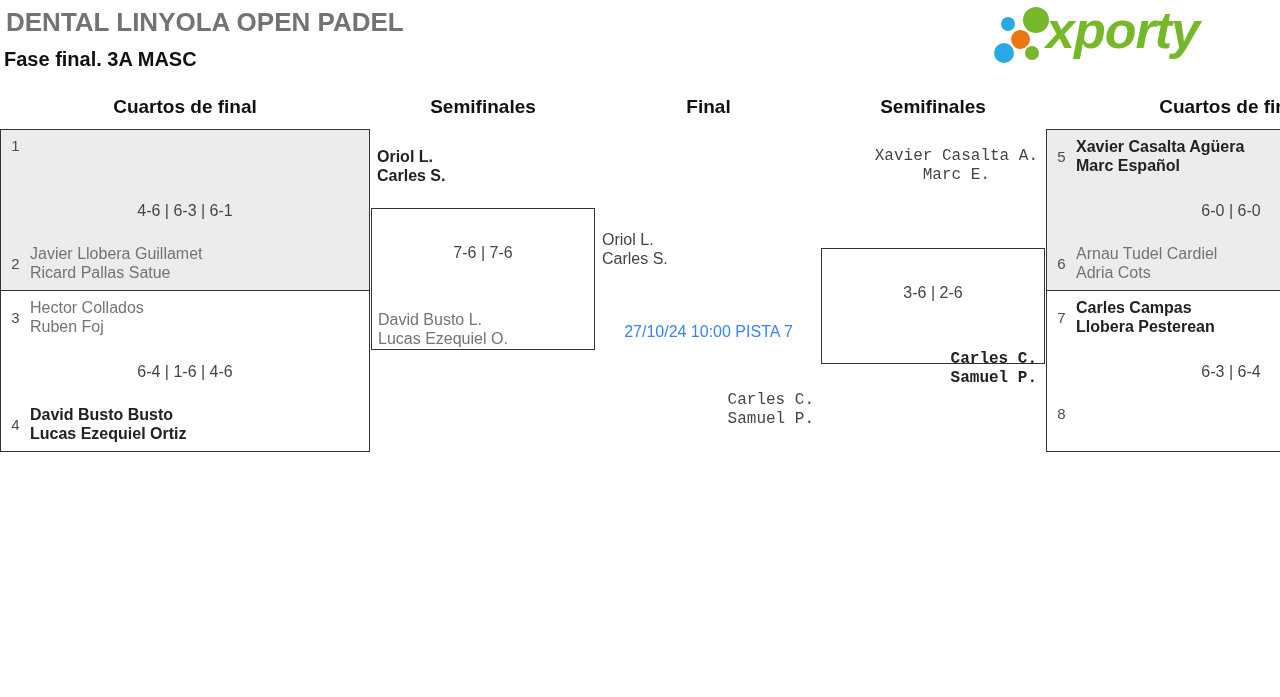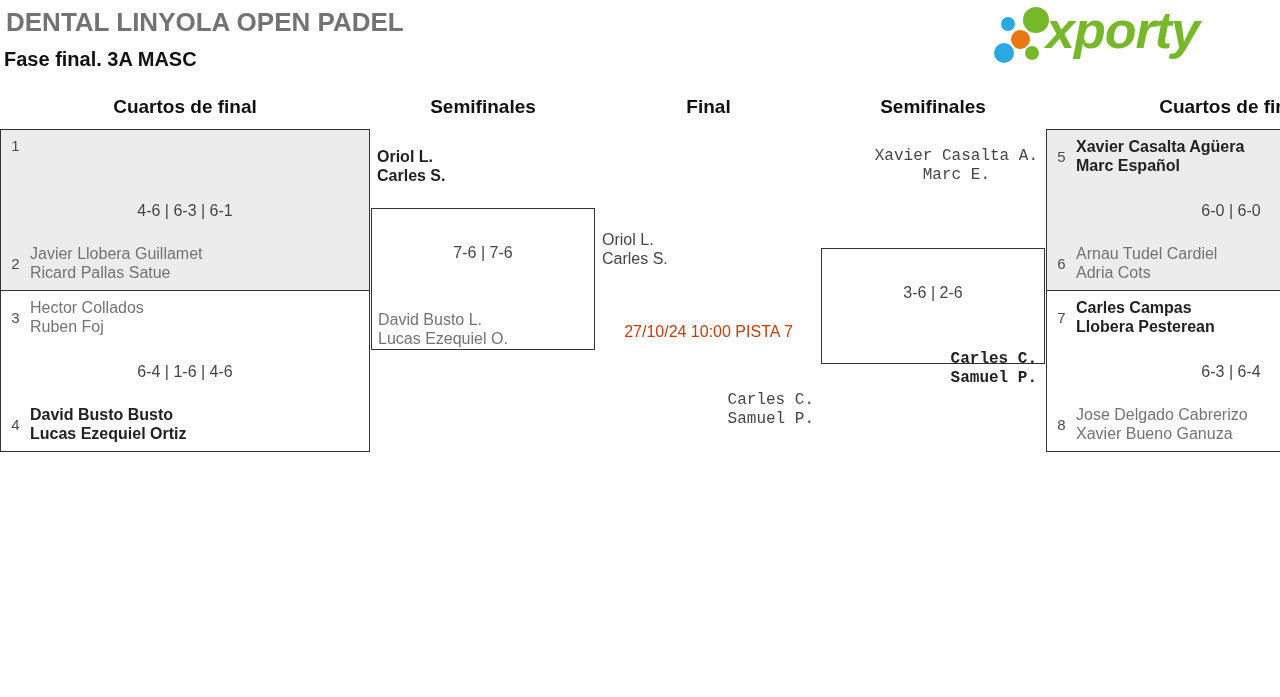--- a/index.html
+++ b/index.html
@@ -33,21 +33,21 @@
   .score{position:absolute;left:0;right:0;text-align:center;font-size:16px;line-height:19px;color:#454545;}
   .match .score.qf{top:71px;}
   .match .score.sf{top:34px;}
   .inbox-team{position:absolute;top:101px;}
   .right-align{text-align:center;font-family:Liberation Mono, monospace;}
 
   
   .float-team{position:absolute;font-size:16px;line-height:19px;color:#454545;}
   .float-team.winner{font-weight:700;color:#222;}
   .final-date{position:absolute;left:595px;width:227px;top:322px;text-align:center;
-              font-size:16px;line-height:19px;color:#c2410c;}
+              font-size:16px;line-height:19px;color:#3b82f6;}
 </style>
 </head>
 <body>
 
 <div class="stage">
 
   <div class="page-header">
     <h1 class="page-title">DENTAL LINYOLA OPEN PADEL</h1>
     <h2 class="page-subtitle">Fase final. 3A MASC</h2>
   </div>
@@ -159,20 +159,16 @@
     <div class="team pos-a winner">
       <span class="seed">7</span>
       <span class="players">
         <span>Carles Campas</span><br>
         <span>Llobera Pesterean</span>
       </span>
     </div>
     <div class="score qf">6-3 | 6-4</div>
     <div class="team pos-b">
       <span class="seed">8</span>
-      <span class="players">
-        <span>Jose Delgado Cabrerizo</span><br>
-        <span>Xavier Bueno Ganuza</span>
-      </span>
     </div>
   </div>
 
 </div>
 
 </body></html>

